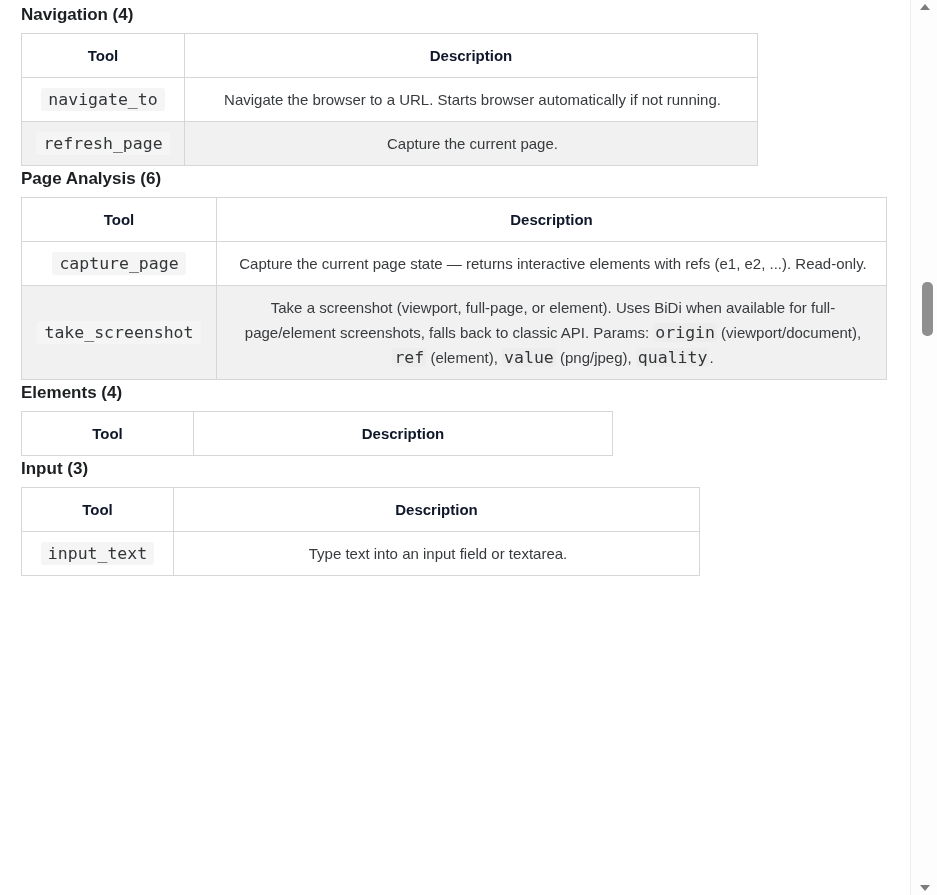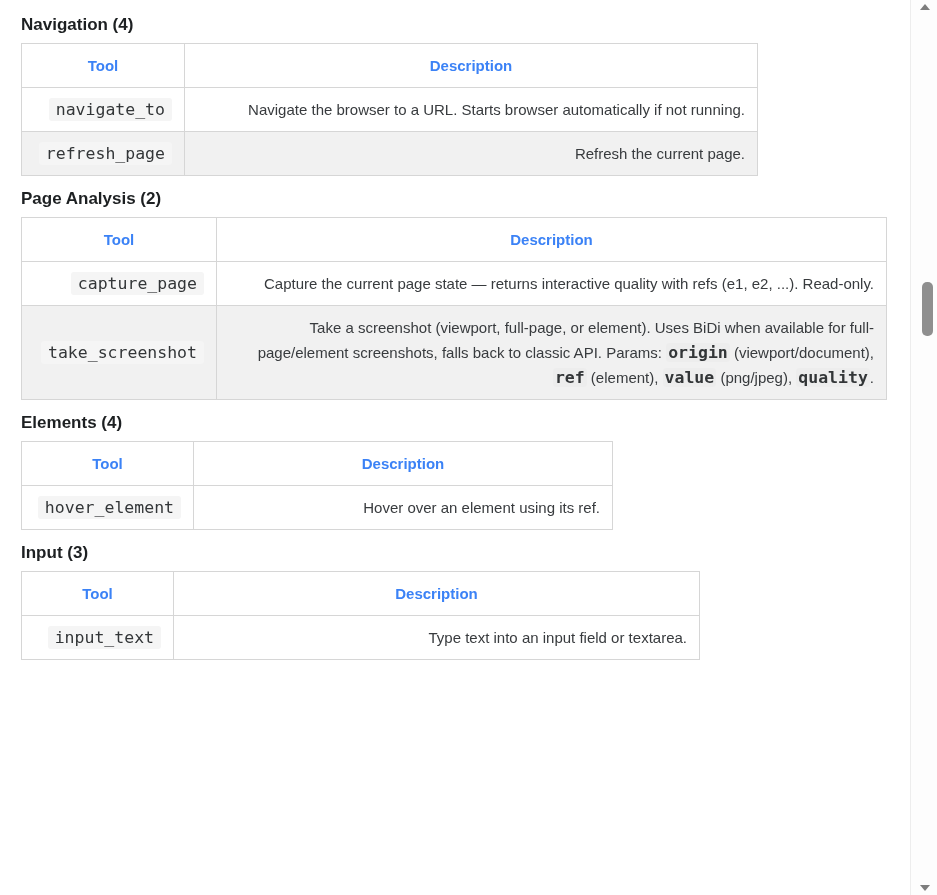--- a/index.html
+++ b/index.html
@@ -15,64 +15,63 @@
   .content {
     padding: 2px 30px 0 21px;
   }
   h3.section-heading {
     font-size: 17px;
     font-weight: 700;
     line-height: 22px;
     color: #1d2022;
     margin: 20px 0 7px 0;
   }
-  h3.section-heading:first-child { margin-top: 12px; }
+  h3.section-heading:first-child { margin-top: 2px; }
 
   table.tools-table {
     border-collapse: collapse;
     table-layout: fixed;
     background: #ffffff;
   }
   th, td { border: 1px solid #d6d6d6; }
   th {
     font-size: 15px;
     font-weight: 700;
-    color: #3b82f6;
+    color: #0f172a;
     text-align: center;
     padding: 9px 10px;
     line-height: 25px;
     background: #ffffff;
   }
   td {
     font-size: 15px;
     line-height: 25px;
     padding: 9px 12px 9px 15px;
     vertical-align: middle;
-    text-align: right;
+    text-align: center;
   }
   td.tool-cell { padding: 9px 12px; }
   tbody tr:nth-child(even) { background: #f1f1f1; }
 
   code {
     font-family: "DejaVu Sans Mono", "Liberation Mono", monospace;
     color: #333638;
   }
   code.tool-code {
     font-size: 16.5px;
     background: #f5f5f5;
     padding: 2px 7px;
     border-radius: 3px;
     white-space: nowrap;
   }
   code.inline-code {
     font-size: 16.5px;
     background: rgba(0,0,0,0.015);
     padding: 0 2px;
     border-radius: 3px;
-    font-weight: bold;
   }
 
   
   .t0 { width: 737px; } .t0 col.col-tool { width: 163px; }
   .t1 { width: 866px; } .t1 col.col-tool { width: 195px; }
   .t2 { width: 592px; } .t2 col.col-tool { width: 172px; }
   .t3 { width: 679px; } .t3 col.col-tool { width: 152px; }
 
   
   .scrollbar {
@@ -117,43 +116,43 @@
           <th>Description</th>
         </tr>
       </thead>
       <tbody>
           <tr>
             <td class="tool-cell"><code class="tool-code">navigate_to</code></td>
             <td class="desc-cell">Navigate the browser to a URL. Starts browser automatically if not running.</td>
           </tr>
           <tr>
             <td class="tool-cell"><code class="tool-code">refresh_page</code></td>
-            <td class="desc-cell">Refresh the current page.</td>
-          </tr>
-        </tbody>
-    </table>
-  </section>
-
-  <section>
-    <h3 class="section-heading">Page Analysis (2)</h3>
+            <td class="desc-cell">Capture the current page.</td>
+          </tr>
+        </tbody>
+    </table>
+  </section>
+
+  <section>
+    <h3 class="section-heading">Page Analysis (6)</h3>
     <table class="tools-table t1">
       <colgroup>
           <col class="col-tool">
           <col class="col-desc">
         </colgroup>
       <thead>
         <tr>
           <th>Tool</th>
           <th>Description</th>
         </tr>
       </thead>
       <tbody>
           <tr>
             <td class="tool-cell"><code class="tool-code">capture_page</code></td>
-            <td class="desc-cell">Capture the current page state — returns interactive quality with refs (e1, e2, ...). Read-only.</td>
+            <td class="desc-cell">Capture the current page state — returns interactive elements with refs (e1, e2, ...). Read-only.</td>
           </tr>
           <tr>
             <td class="tool-cell"><code class="tool-code">take_screenshot</code></td>
             <td class="desc-cell">Take a screenshot (viewport, full-page, or element). Uses BiDi when available for full-page/element screenshots, falls back to classic API. Params: <code class="inline-code">origin</code> (viewport/document), <code class="inline-code">ref</code> (element), <code class="inline-code">value</code> (png/jpeg), <code class="inline-code">quality</code>.</td>
           </tr>
         </tbody>
     </table>
   </section>
 
   <section>
@@ -163,24 +162,20 @@
           <col class="col-tool">
           <col class="col-desc">
         </colgroup>
       <thead>
         <tr>
           <th>Tool</th>
           <th>Description</th>
         </tr>
       </thead>
       <tbody>
-          <tr>
-            <td class="tool-cell"><code class="tool-code">hover_element</code></td>
-            <td class="desc-cell">Hover over an element using its ref.</td>
-          </tr>
         </tbody>
     </table>
   </section>
 
   <section>
     <h3 class="section-heading">Input (3)</h3>
     <table class="tools-table t3">
       <colgroup>
           <col class="col-tool">
           <col class="col-desc">

